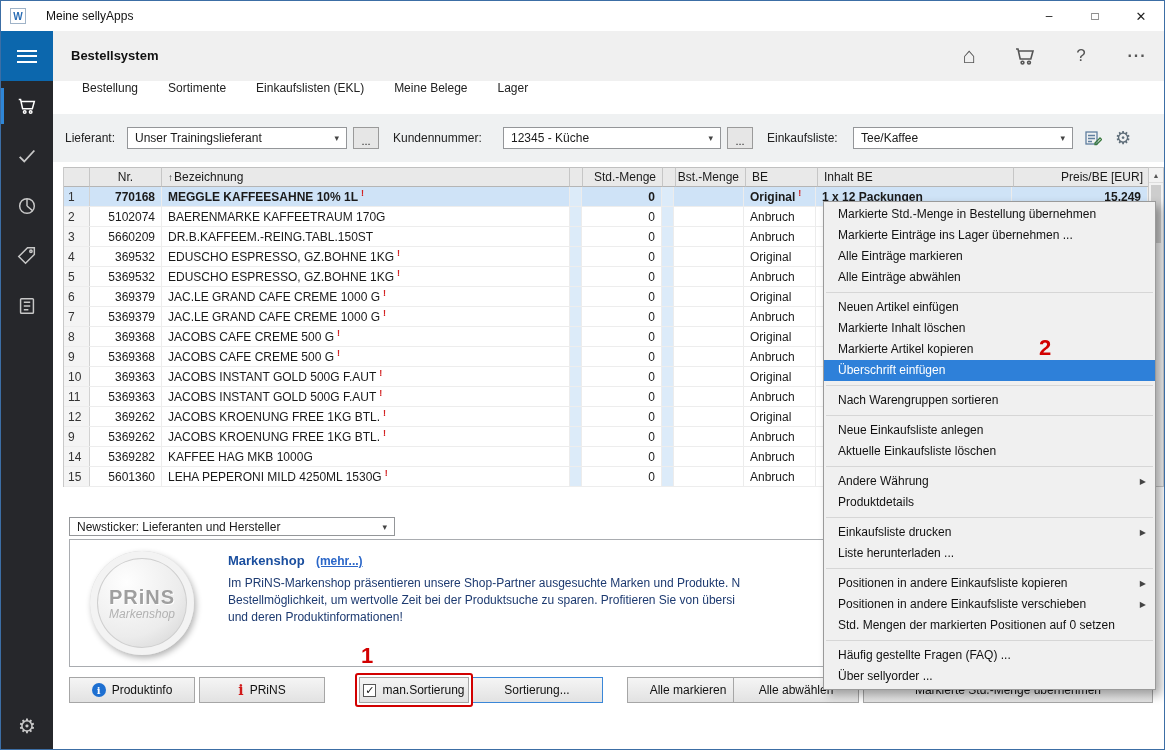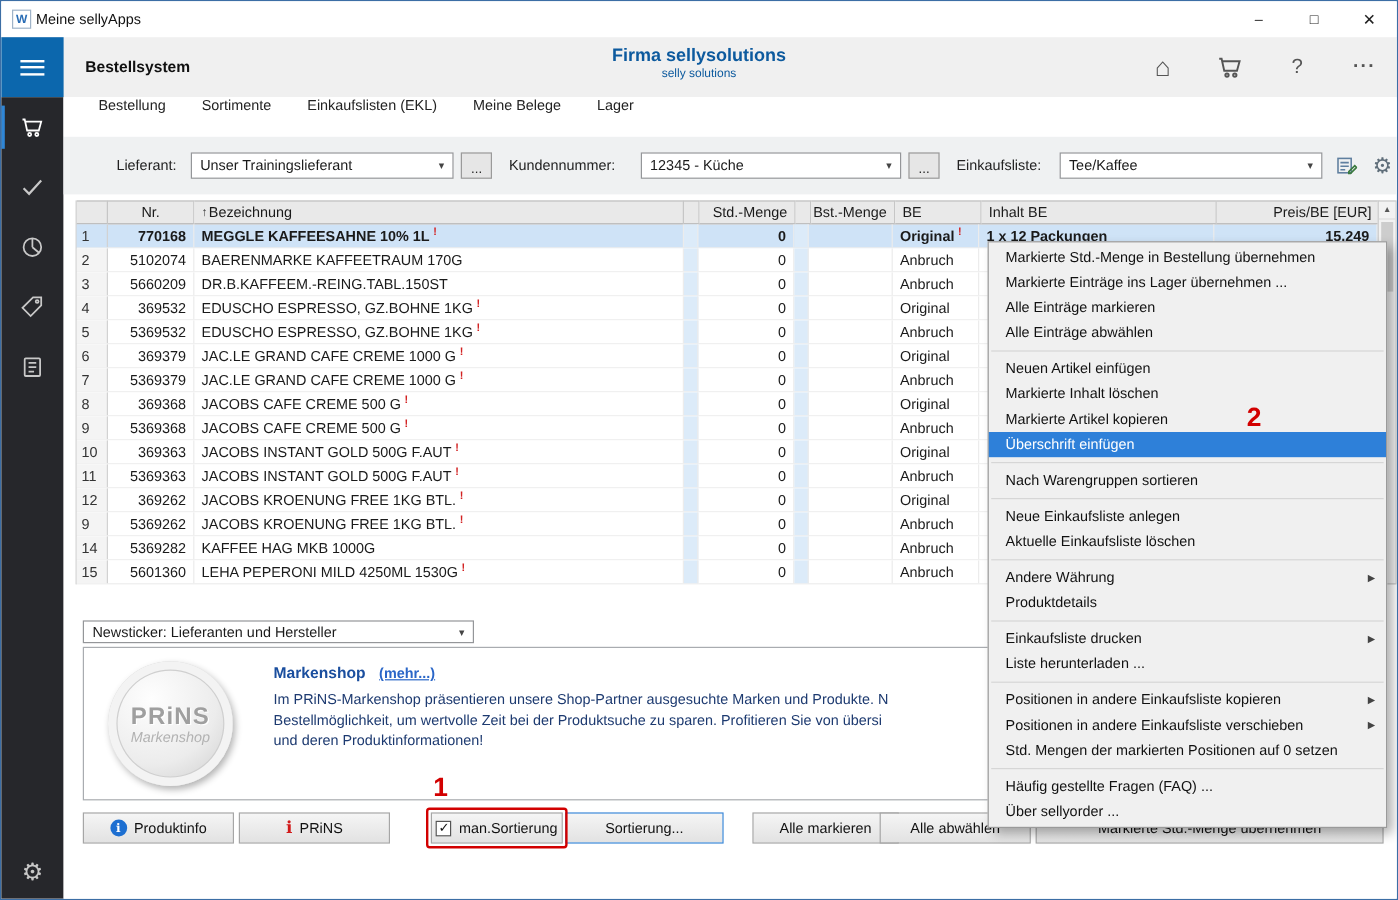--- a/index.html
+++ b/index.html
@@ -4,21 +4,21 @@
 <style>
   *{box-sizing:border-box;margin:0;padding:0}
   body{margin:0;background:#666;font-family:"Liberation Sans",sans-serif}
   .window{position:relative;width:1165px;height:750px;background:#fff;border:1px solid #3c6ea5;
           font-family:"Liberation Sans",sans-serif;font-size:12px;color:#1a1a1a;overflow:hidden}
 
   
   .titlebar{position:absolute;top:0;left:0;right:0;height:30px;background:#fff;display:flex;align-items:center}
   .app-icon{width:16px;height:16px;margin-left:9px;border:1px solid #9fb3c8;color:#2a6db5;
             font-size:10px;font-weight:bold;display:flex;align-items:center;justify-content:center;background:#fff}
-  .titlebar-title{margin-left:4px;font-size:12px;color:#111}
+  .titlebar-title{margin-left:20px;font-size:12px;color:#111}
   .win-controls{margin-left:auto;display:flex;height:30px}
   .win-btn{width:46px;height:30px;display:flex;align-items:center;justify-content:center;color:#222;font-size:12px}
   .win-btn.close{font-size:13px}
 
   
   .appheader{position:absolute;top:30px;left:0;right:0;height:50px;background:#f0f0f0}
   .hamburger{position:absolute;left:0;top:0;width:52px;height:50px;background:#0c67ad;display:flex;align-items:center;justify-content:center}
   .hamburger .bars{width:20px;height:13px;display:flex;flex-direction:column;justify-content:space-between}
   .hamburger .bars div{height:2px;background:#fff}
   .appheader-title{position:absolute;left:70px;top:17px;font-weight:bold;font-size:13px;color:#111}
@@ -39,21 +39,21 @@
   .side-gear{position:absolute;bottom:6px;left:0;width:52px;height:34px;display:flex;align-items:center;justify-content:center;
              color:#c8c8c8;font-size:20px}
 
   
   .content{position:absolute;left:52px;top:80px;right:0;bottom:0;background:#fff}
 
   .tabbar{position:absolute;top:0;left:0;right:0;height:33px;display:flex;align-items:flex-start;padding-left:14px;background:#fff}
   .tab{padding:0 15px;color:#222;white-space:nowrap}
   .tab.active{font-weight:normal}
 
-  .filterbar{position:absolute;top:33px;left:0;right:0;height:48px;background:#eff1f2;display:flex;align-items:center;padding-left:44px}
+  .filterbar{position:absolute;top:33px;left:0;right:0;height:48px;background:#eff1f2;display:flex;align-items:center;padding-left:12px}
   .flabel{white-space:nowrap;color:#222}
   .select{height:22px;background:#fff;border:1px solid #949699;display:flex;align-items:center;padding:0 7px;white-space:nowrap;overflow:hidden}
   .select .drop{margin-left:auto;font-size:9px;color:#444;padding-left:6px}
   .dots-btn{width:26px;height:22px;background:#e6e6e6;border:1px solid #9a9a9a;display:flex;align-items:flex-end;justify-content:center;
             font-size:11px;line-height:14px;color:#222}
   .fl-icon{width:24px;height:24px;display:flex;align-items:center;justify-content:center;color:#5f6e7a}
   .fl-icon.gear{font-size:18px}
 
   
   .table{position:absolute;left:10px;top:86px;width:1100px;height:320px;border-left:1px solid #c9c9c9}
@@ -142,24 +142,20 @@
 
   <div class="appheader">
     <div class="hamburger">
       <div class="bars">
           <div></div>
           <div></div>
           <div></div>
         </div>
     </div>
     <div class="appheader-title">Bestellsystem</div>
-    <div class="company">
-      <div class="c1">Firma sellysolutions</div>
-      <div class="c2">selly solutions</div>
-    </div>
     <div class="header-icons">
       <div class="hicon home">⌂</div>
       <div class="hicon">
         <svg width="24" height="24" viewBox="0 0 24 24" fill="none" stroke="currentColor" stroke-width="1.6">
           <path d="M3 5h2l2.2 10h10.6l2.2-8H6"></path>
             <circle cx="9.5" cy="18.6" r="1.4"></circle>
             <circle cx="16" cy="18.6" r="1.4"></circle>
         </svg>
       </div>
       <div class="hicon help">?</div>

